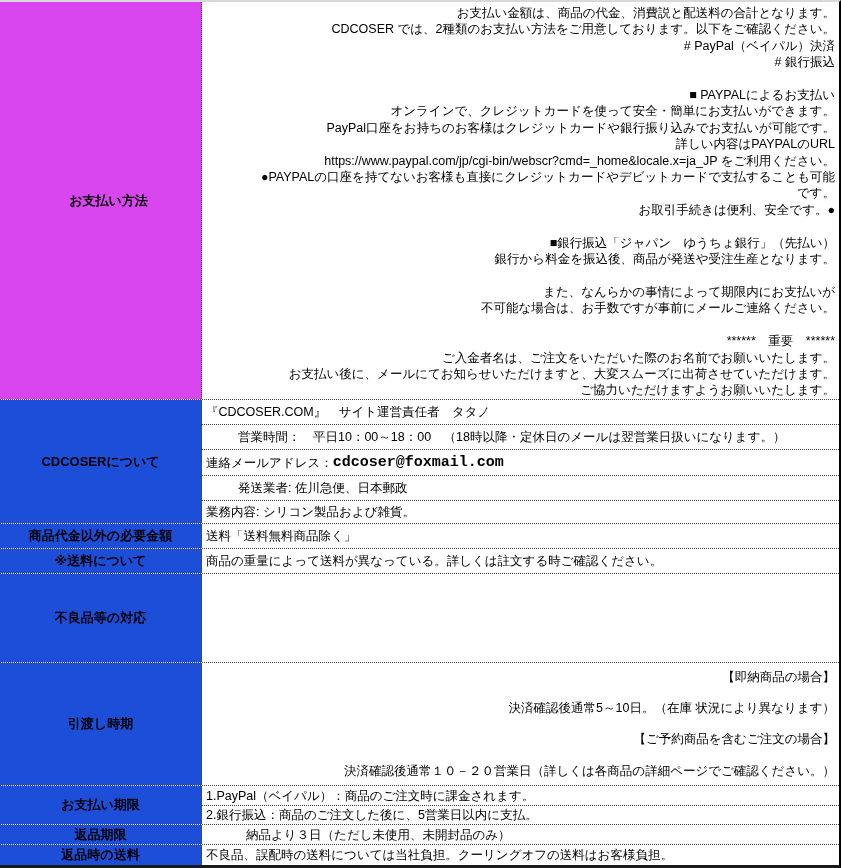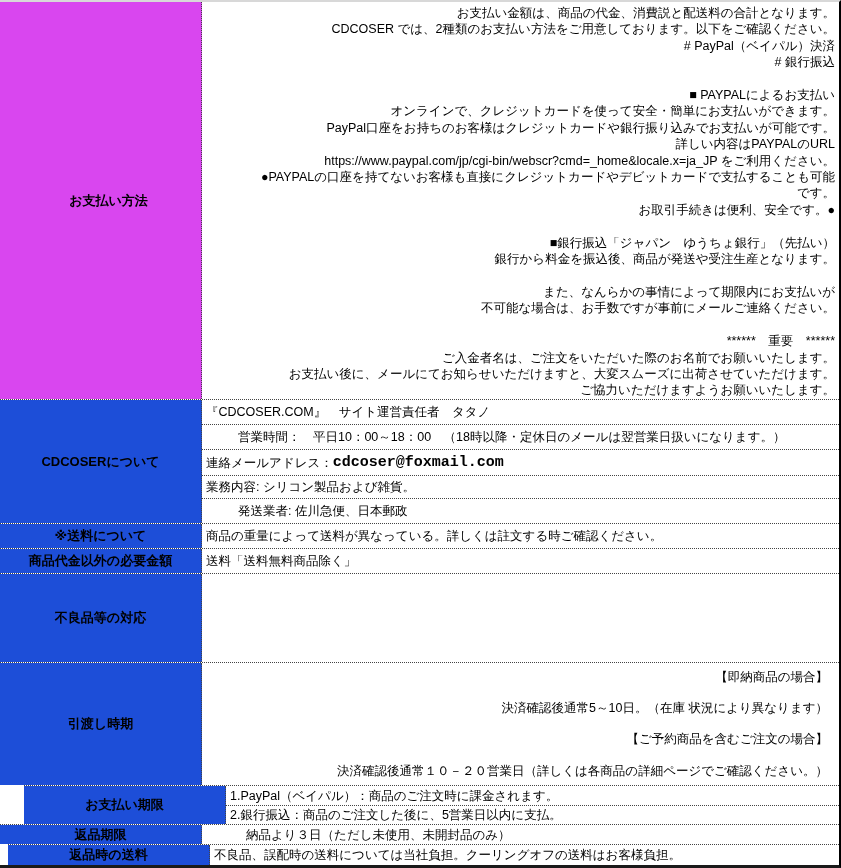--- a/index.html
+++ b/index.html
@@ -39,40 +39,40 @@
   }
   .th.white { background: #d946ef; padding-left: 20px; }
   .td {
     flex: 1 1 auto;
     min-width: 0;
     box-sizing: border-box;
     background: #ffffff;
   }
   .pre { white-space: pre-line; text-align: right; }
   .r1-body { line-height: 16.4px; padding: 3px 4px 0 4px; }
-  .r6-body { line-height: 15.6px; padding: 7px 11px 0 4px; }
+  .r6-body { line-height: 15.6px; padding: 7px 4px 0 4px; }
   .subcol { display: flex; flex-direction: column; }
   .subcell {
     box-sizing: border-box;
     border-top: 1px dotted #444444;
     display: flex;
     align-items: center;
     padding: 0 4px;
     line-height: 14px;
     overflow: hidden;
   }
   .subcell.firstsub { border-top: none; }
   .h24 { height: 24px; } .h25 { height: 25px; padding-left: 36px; } .h26 { height: 26px; text-align: right; }
   .h23 { height: 23px; } .h45 { height: 45px; } .h19 { height: 19px; }
   .h12 { height: 12px; }
   .wrapcell { display: block; padding: 3px 4px 0 4px; line-height: 16px; align-items: flex-start; }
   .email { font-weight: bold; font-family: "Liberation Mono", "DejaVu Sans Mono", monospace; font-size: 15px; }
   .hR1 { height: 397px; } .hR2 { height: 124px; } .hR3 { height: 25px; }
   .hR4 { height: 25px; } .hR5 { height: 89px; } .hR6 { height: 123px; }
-  .hR7 { height: 39px; margin-left: 24px; } .hR8 { height: 20px; } .hR9 { height: 21px; margin-left: 8px; }
+  .hR7 { height: 39px; } .hR8 { height: 20px; } .hR9 { height: 21px; }
 </style>
 </head>
 <body>
 
 <div class="page">
 
   <div class="trow first hR1">
     <div class="th white">お支払い方法</div>
     <div class="td">
       <div class="pre r1-body">お支払い金額は、商品の代金、消費説と配送料の合計となります。
@@ -104,36 +104,36 @@
 
   <div class="trow hR2">
     <div class="th">CDCOSERについて</div>
     <div class="td subcol">
       <div class="subcell firstsub h24">『CDCOSER.COM』　サイト運営責任者　タタノ</div>
       <div class="subcell h25">営業時間：　平日10：00～18：00　（18時以降・定休日のメールは翌営業日扱いになります。）</div>
       <div class="subcell h26">
         <span>連絡メールアドレス：</span>
         <span class="email">cdcoser@foxmail.com</span>
       </div>
+      <div class="subcell h25">発送業者: 佐川急便、日本郵政</div>
       <div class="subcell h23">業務内容: シリコン製品および雑貨。</div>
-      <div class="subcell h25">発送業者: 佐川急便、日本郵政</div>
+    </div>
+  </div>
+
+  <div class="trow hR3">
+    <div class="th">商品代金以外の必要金額</div>
+    <div class="td subcol">
+      <div class="subcell firstsub" style="height:24px;">送料「送料無料商品除く」</div>
     </div>
   </div>
 
   <div class="trow hR4">
     <div class="th">※送料について</div>
     <div class="td subcol">
       <div class="subcell firstsub" style="height:24px;">商品の重量によって送料が異なっている。詳しくは註文する時ご確認ください。</div>
-    </div>
-  </div>
-
-  <div class="trow hR3">
-    <div class="th">商品代金以外の必要金額</div>
-    <div class="td subcol">
-      <div class="subcell firstsub" style="height:24px;">送料「送料無料商品除く」</div>
     </div>
   </div>
 
   <div class="trow hR5">
     <div class="th">不良品等の対応</div>
   </div>
 
   <div class="trow hR6">
     <div class="th">引渡し時期</div>
     <div class="td">

